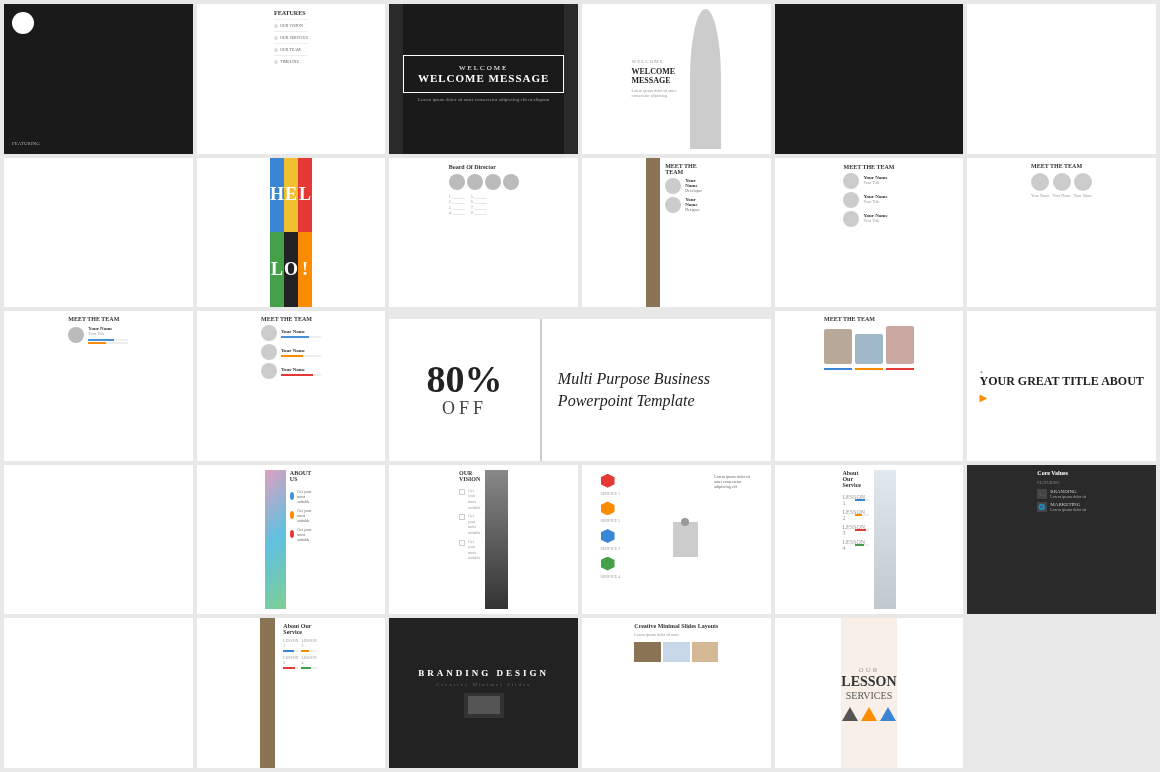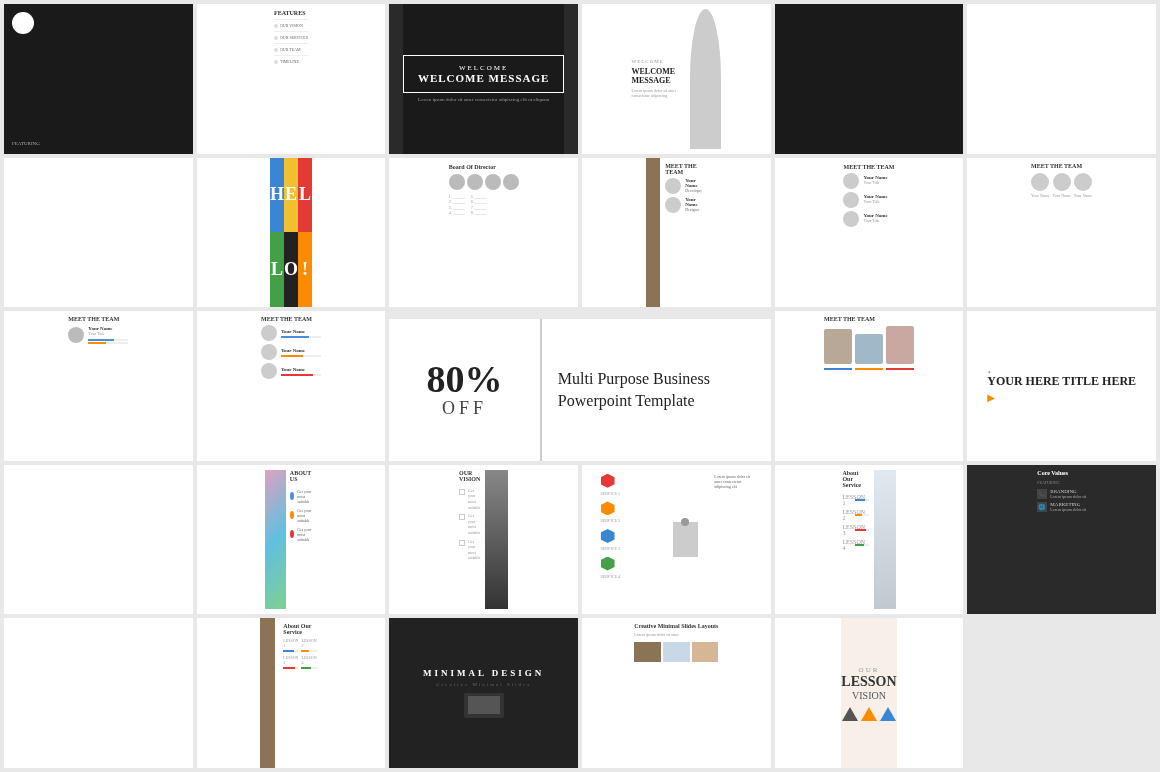--- a/index.html
+++ b/index.html
@@ -95,20 +95,21 @@
     .promo-off {
       font-size: 18px;
       color: #444;
       letter-spacing: 4px;
     }
     .promo-right {
       width: 60%;
       padding: 12px 16px;
       display: flex;
       align-items: center;
+      font-style: italic;
     }
     .promo-title {
       font-size: 16px;
       color: #222;
       line-height: 1.4;
     }
 
     
     .welcome-dark {
       background: #1a1a1a;
@@ -954,21 +955,21 @@
         <div style="height:2px;flex:1;background:#3a86d4;"></div>
         <div style="height:2px;flex:1;background:#fb8c00;"></div>
         <div style="height:2px;flex:1;background:#e53935;"></div>
       </div>
     </div>
   </div>
 
   <div class="thumb t18">
     <div class="your-great">
       <div class="yg-pre">✦</div>
-      <div class="yg-title">YOUR HERE TITLE HERE</div>
+      <div class="yg-title">YOUR GREAT TITLE ABOUT</div>
       <div class="yg-arrow">▶</div>
     </div>
   </div>
 
   <div class="thumb t19">
     <div class="sunset-slide">
       <div class="sunset-text"></div>
     </div>
   </div>
 
@@ -1133,21 +1134,21 @@
                 <div class="about-dark-bar-fill fill-green"></div>
               </div>
           </div>
         </div>
       </div>
     </div>
   </div>
 
   <div class="thumb t27">
     <div class="minimal-dark">
-      <div class="minimal-dark-title">MINIMAL DESIGN</div>
+      <div class="minimal-dark-title">BRANDING DESIGN</div>
       <div class="minimal-dark-sub">Creative Minimal Slides</div>
       <div class="minimal-laptop">
         <div class="laptop-screen"></div>
       </div>
     </div>
   </div>
 
   <div class="thumb t28">
     <div class="creative-slide">
       <div class="creative-title">Creative Minimal Slides Layouts</div>
@@ -1157,21 +1158,21 @@
         <div style="height:20px;background:#c8d8e8;"></div>
         <div style="height:20px;background:#d4b896;"></div>
       </div>
     </div>
   </div>
 
   <div class="thumb t29">
     <div class="great-service">
       <div class="gs-our">OUR</div>
       <div class="gs-great">LESSON</div>
-      <div class="gs-service">VISION</div>
+      <div class="gs-service">SERVICES</div>
       <div class="gs-shapes">
         <div class="gs-triangle"></div>
         <div class="gs-triangle orange"></div>
         <div class="gs-triangle blue"></div>
       </div>
     </div>
   </div>
 
 
 </div>

